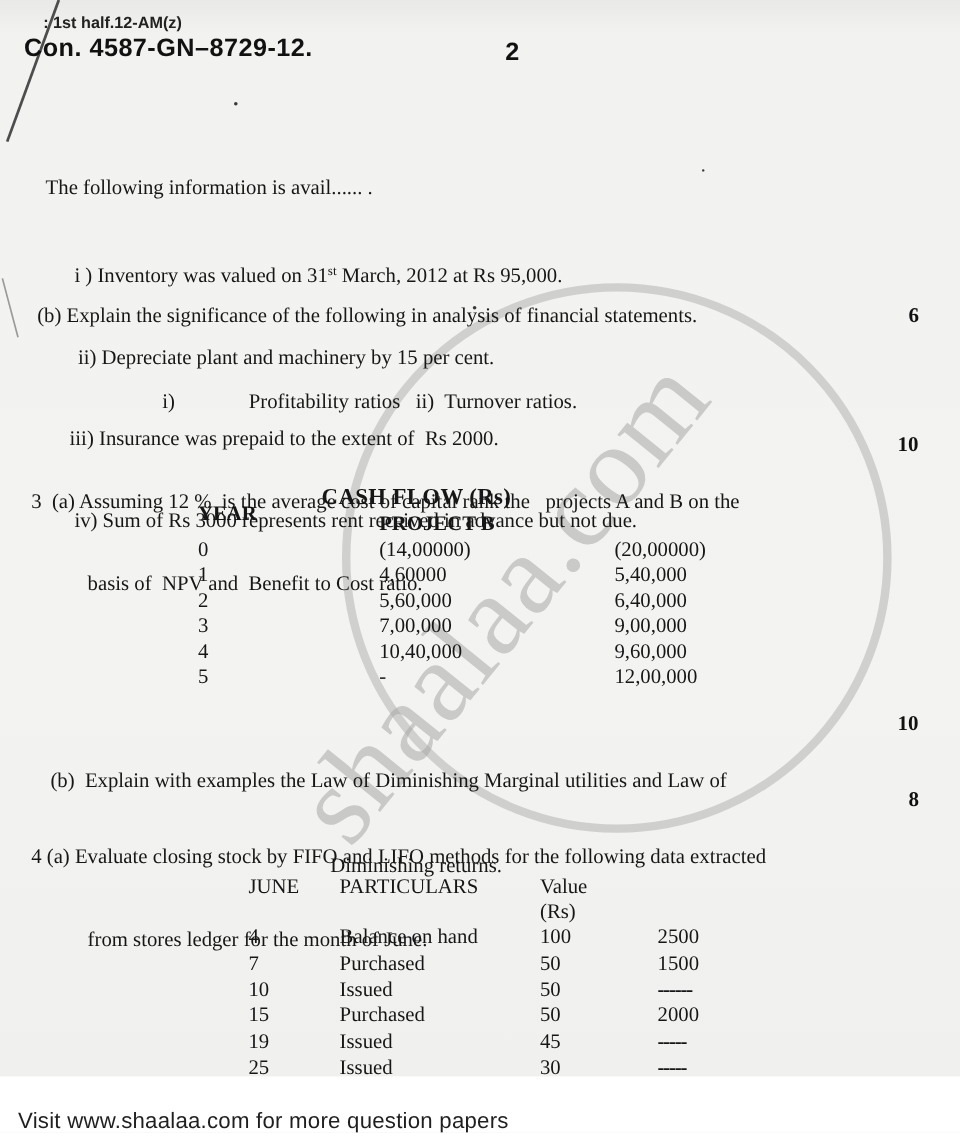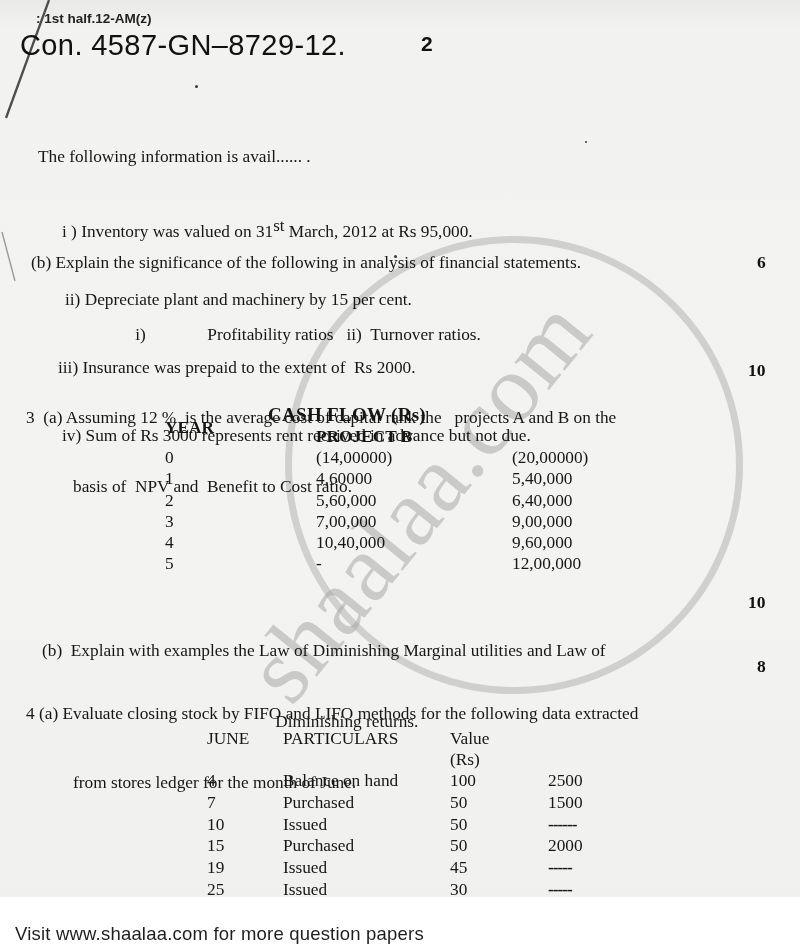--- a/index.html
+++ b/index.html
@@ -38,35 +38,35 @@
   .speck{position:absolute;background:#3a3a3a;border-radius:50%;}
   
   .exam-code{
     position:absolute;left:36px;top:11px;
     font-family:"Liberation Sans", sans-serif;
     font-weight:bold;font-size:13.5px;color:#222;text-align:right;
   }
   .con-number{
     position:absolute;left:20px;top:29px;
     font-family:"Liberation Sans", sans-serif;
-    font-weight:normal;font-size:29px;color:#111;letter-spacing:.4px;
+    font-weight:bold;font-size:21px;color:#111;letter-spacing:.4px;
   }
   .page-number{
     position:absolute;left:421px;top:32px;
     font-family:"Liberation Sans", sans-serif;
     font-weight:bold;font-size:21px;color:#111;
   }
   
   .tblock{position:absolute;font-size:17.3px;line-height:22.7px;white-space:pre;}
   .intro{left:38px;top:101px;}
   .intro .ind-0{padding-left:24px;}
   .intro .ind-1{padding-left:27px;}
   .intro .ind-2{padding-left:20px;}
   .intro .ind-3{padding-left:24px;}
-  sup{font-size:17px;vertical-align:6px;text-align:center;}
+  sup{font-size:11px;vertical-align:6px;text-align:center;}
   .q2b{left:16px;top:252px;margin-left:15px;}
   .q2b-sub{left:118px;top:301px;}
   .q2b-sub .roman{display:inline-block;width:72px;}
   .q3a{left:26px;top:360px;line-height:23px;}
   .q3a .cont{padding-left:47px;}
   .q3b{left:42px;top:592px;line-height:23.5px;}
   .q3b .cont{padding-left:46px;text-align:center;}
   .q4a{left:26px;top:656px;line-height:23px;}
   .q4a .cont{padding-left:47px;}
   .marks{

